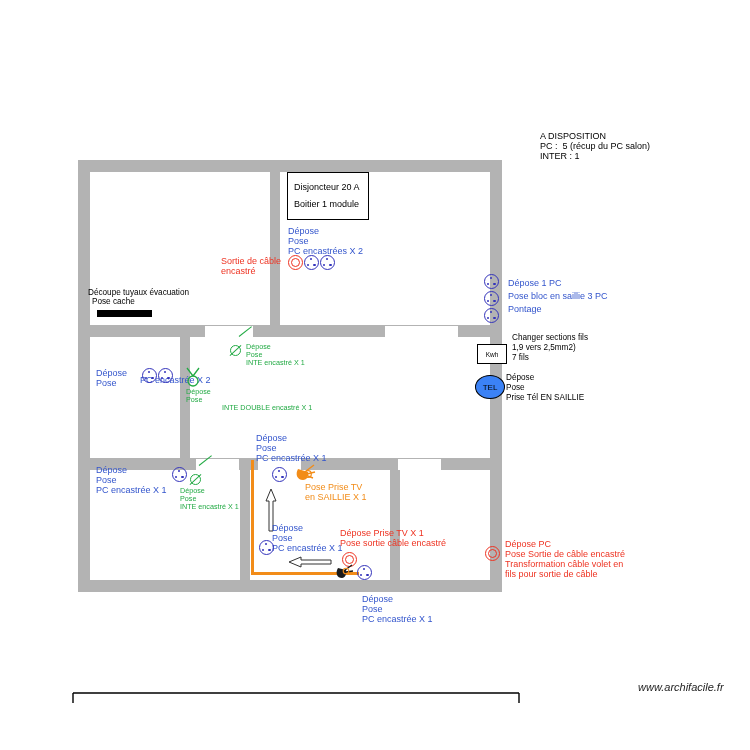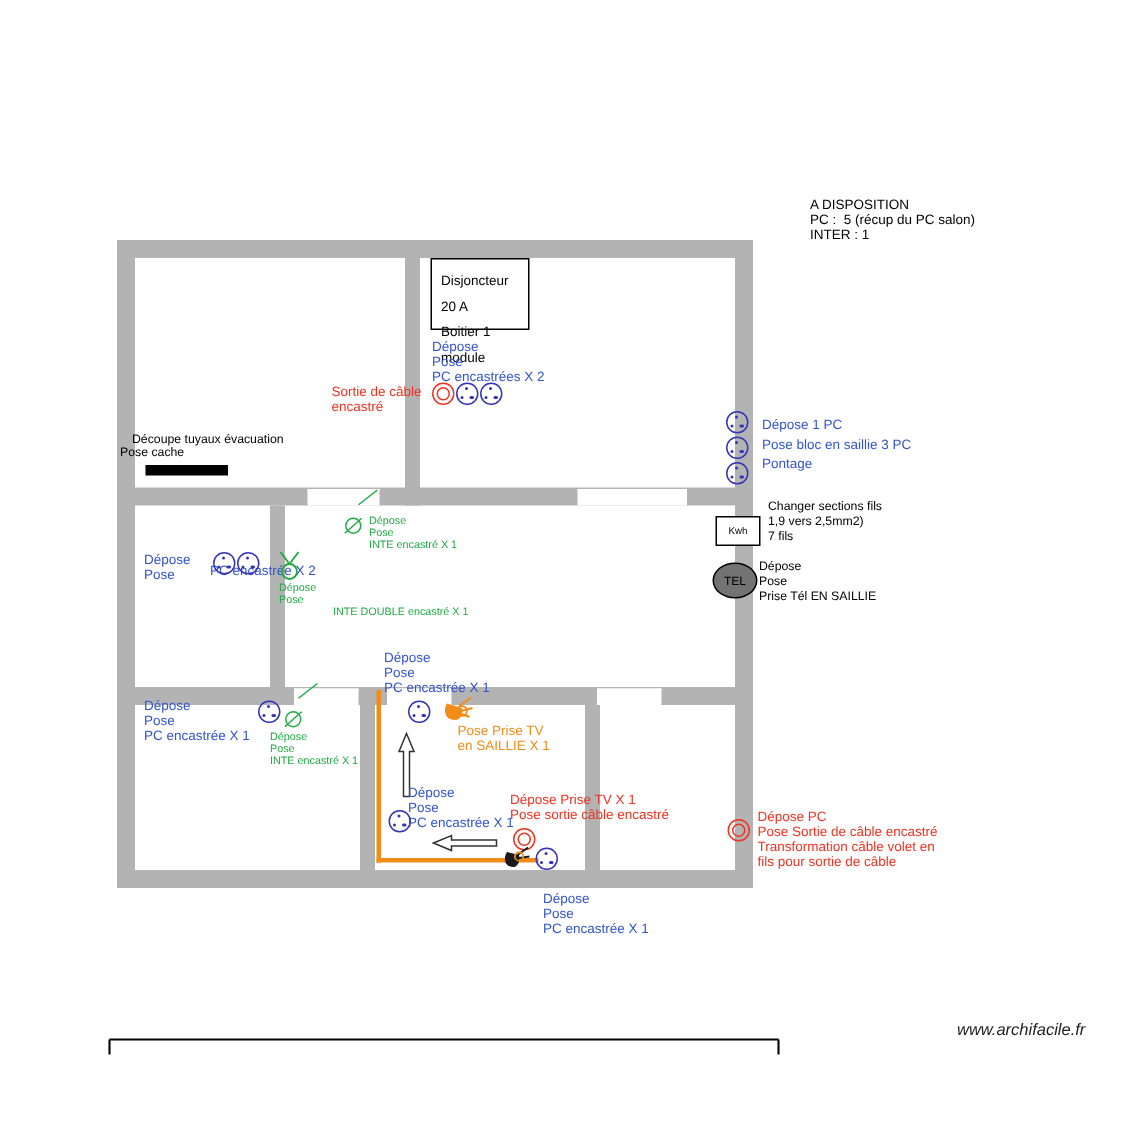--- a/index.html
+++ b/index.html
@@ -108,21 +108,21 @@
   .kwh {
     position: absolute;
     border: 1px solid #000;
     background: #fff;
     display: flex; align-items: center; justify-content: center;
     font-size: 6.5px; color: #000;
   }
   .tel {
     position: absolute;
     border: 1px solid #000;
-    background: #737373;
+    background: #3b82f6;
     border-radius: 50%;
     display: flex; align-items: center; justify-content: center;
     font-size: 8px; color: #000;
   }
   .breaker-box {
     position: absolute;
     border: 1px solid #000;
     background: #fff;
     box-sizing: border-box;
     padding: 6px 6px 5px 6px;
@@ -177,21 +177,21 @@
   <div class="wall" style="left:240px; top:458px; width:10px; height:134px;"></div>
 
   <div class="wall" style="left:390px; top:458px; width:10px; height:134px;"></div>
 
   <div class="doorgap" style="left:205px; top:326px; width:48px; height:10px;"></div>
   <div class="doorgap" style="left:385px; top:326px; width:73px; height:10px;"></div>
   <div class="doorgap" style="left:196px; top:459px; width:43px; height:10px;"></div>
   <div class="doorgap" style="left:258px; top:459px; width:43px; height:10px;"></div>
   <div class="doorgap" style="left:398px; top:459px; width:43px; height:10px;"></div>
 
-  <div class="breaker-box" style="left:287px; top:172px; width:66px; height:48px;">
+  <div class="breaker-box" style="left:287px; top:172px; width:82px; height:48px;">
     <div>Disjoncteur 20 A</div>
     <div>Boitier 1 module</div>
   </div>
 
   <div class="note blue t9" style="left:288px; top:226px;">Dépose</div>
   <div class="note blue t9" style="left:288px; top:236px;">Pose</div>
   <div class="note blue t9" style="left:288px; top:246px;">PC encastrées X 2</div>
 
   <div class="note red t9" style="left:221px; top:256px;">Sortie de câble</div>
   <div class="note red t9" style="left:221px; top:266px;">encastré</div>
@@ -202,21 +202,21 @@
       <i class="b"></i>
       <i class="c"></i>
     </div>
   <div class="pc" style="left:320px; top:255px;">
       <i class="a"></i>
       <i class="b"></i>
       <i class="c"></i>
     </div>
 
   <div class="note black t8" style="left:88px; top:288px;">Découpe tuyaux évacuation</div>
-  <div class="note black t8" style="left:80px; top:297px;">Pose cache</div>
+  <div class="note black t8" style="left:92px; top:297px;">Pose cache</div>
   <div class="blackbar" style="left:97px; top:310px; width:55px; height:7px;"></div>
 
   <div class="pc" style="left:484px; top:274px;">
       <i class="a"></i>
       <i class="b"></i>
       <i class="c"></i>
     </div>
   <div class="pc" style="left:484px; top:291px;">
       <i class="a"></i>
       <i class="b"></i>

